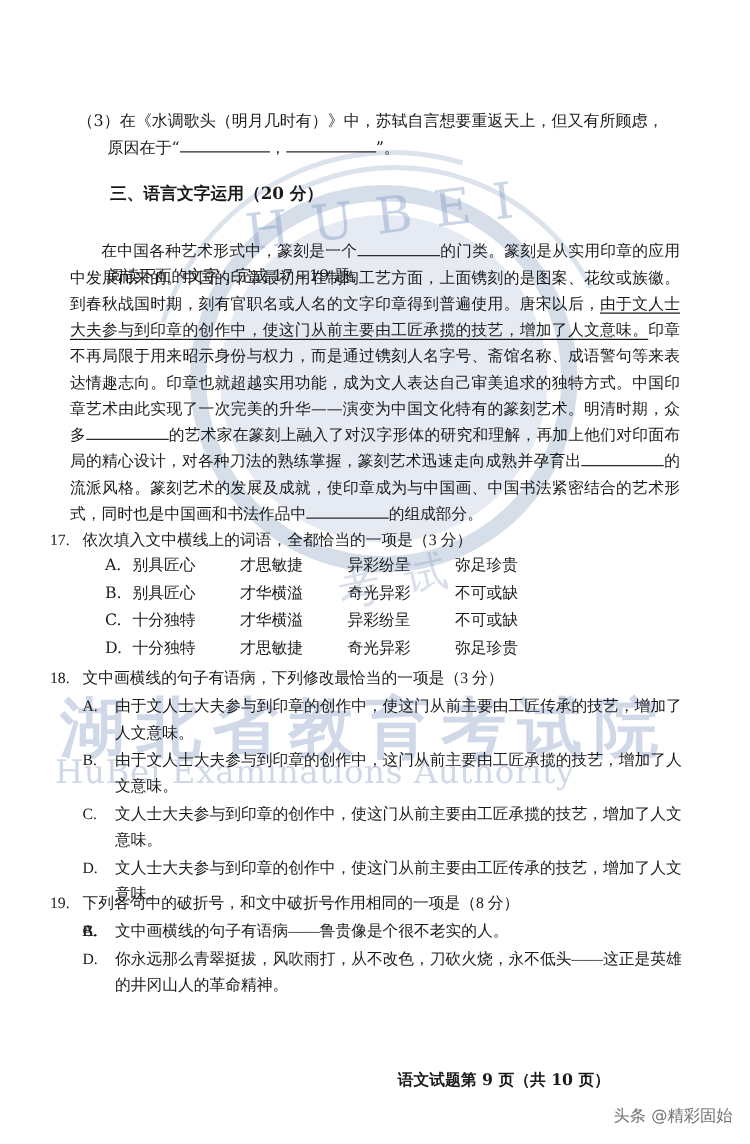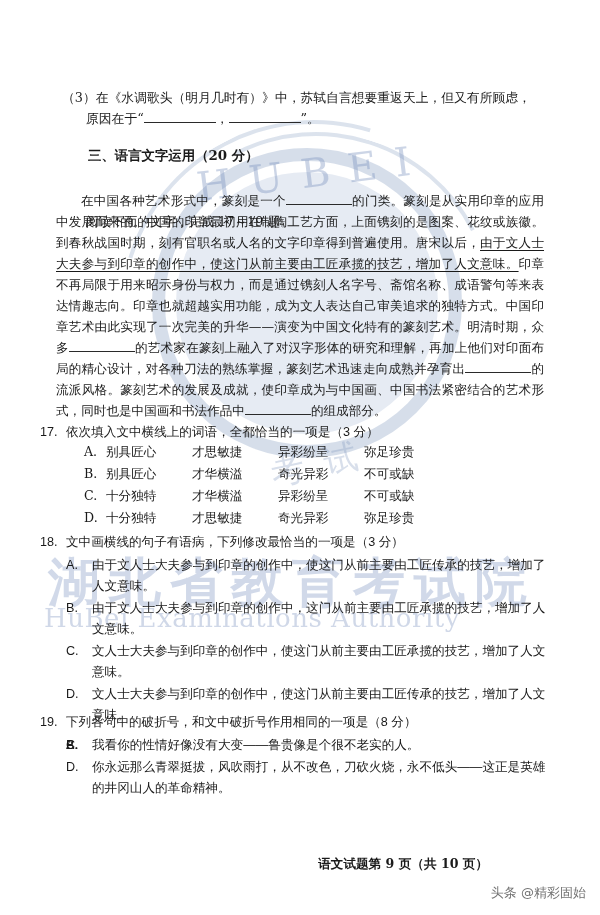--- a/index.html
+++ b/index.html
@@ -137,21 +137,21 @@
   .opt-label { display: inline-block; width: 22px; }
   .opt-col {
     display: inline-block;
     width: 86px;
   }
 
   .q-block {
     position: absolute;
     font-size: 12.6px;
     line-height: 21px;
-    font-family: Liberation Sans, sans-serif;
+    font-family: Liberation Serif, serif;
   }
   .q-num {
     position: absolute;
     left: 0;
     top: 0;
     width: 26px;
     text-align: left;
   }
   .q-body { margin-left: 26px; }
 
@@ -260,21 +260,21 @@
     <div class="q-body">下列各句中的破折号，和文中破折号作用相同的一项是（8 分）</div>
     <div class="q-body" style="margin-top:2px;">
       <div class="choice">
         <span class="clab">A.</span>
       </div>
       <div class="choice">
         <span class="clab">B.</span>
       </div>
       <div class="choice">
         <span class="clab">C.</span>
-        <span>我看你的性情好像没有大变——鲁贵像是个很不老实的人。</span>
+        <span>文中画横线的句子有语病——鲁贵像是个很不老实的人。</span>
       </div>
       <div class="choice">
         <span class="clab">D.</span>
         <span>你永远那么青翠挺拔，风吹雨打，从不改色，刀砍火烧，永不低头——这正是英雄的井冈山人的革命精神。</span>
       </div>
     </div>
   </div>
 
   <div class="footer-page">语文试题第 9 页（共 10 页）</div>
   <div class="attribution">头条 @精彩固始</div>

